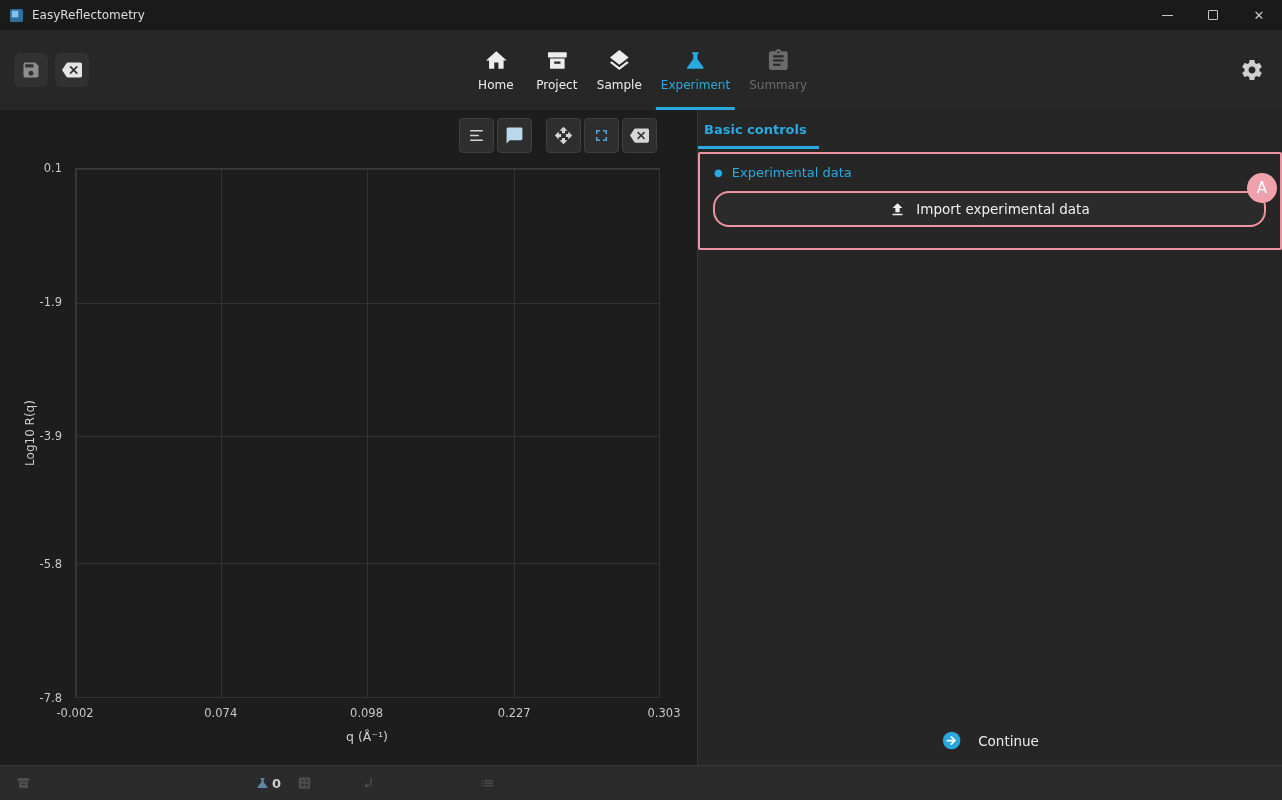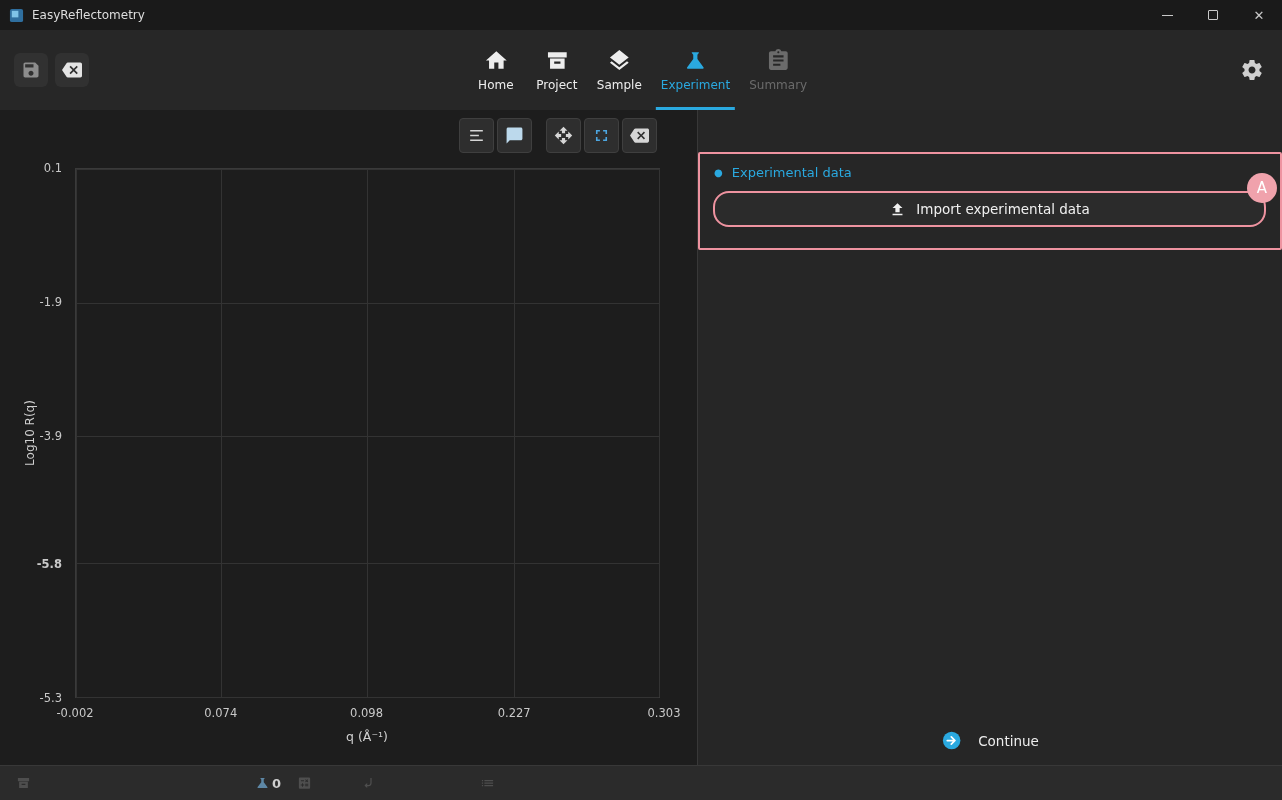--- a/index.html
+++ b/index.html
@@ -218,35 +218,36 @@
       <div class="gridline-h" style="top: 0%;"></div>
       <div class="gridline-h" style="top: 25.3165%;"></div>
       <div class="gridline-h" style="top: 50.6329%;"></div>
       <div class="gridline-h" style="top: 74.6835%;"></div>
       <div class="gridline-h" style="top: 100%;"></div>
     </div>
   <div class="y-axis-labels">
       <div class="y-tick" style="top: 0%;">0.1</div>
       <div class="y-tick" style="top: 25.3165%;">-1.9</div>
       <div class="y-tick" style="top: 50.6329%;">-3.9</div>
-      <div class="y-tick" style="top: 74.6835%; font-weight: bold;">-5.8</div>
-      <div class="y-tick" style="top: 100%;">-5.3</div>
+      <div class="y-tick" style="top: 74.6835%;">-5.8</div>
+      <div class="y-tick" style="top: 100%;">-7.8</div>
     </div>
   <div class="x-axis-labels">
       <div class="x-tick" style="left: 0%;">-0.002</div>
       <div class="x-tick" style="left: 24.918%;">0.074</div>
       <div class="x-tick" style="left: 49.8361%;">0.098</div>
       <div class="x-tick" style="left: 75.082%;">0.227</div>
       <div class="x-tick" style="left: 100%; padding-left: 8px;">0.303</div>
     </div>
   <div class="x-axis-title">q (Å⁻¹)</div>
   <div class="y-axis-title">Log10 R(q)</div>
 </div>
 
 <div class="side-panel">
+  <div class="panel-tab">Basic controls</div>
 
   <div class="highlight-region">
     <div class="section-row">
       <span class="section-bullet">●</span>
       <span class="section-label">Experimental data</span>
     </div>
     <div class="import-btn">
       <span>
           <svg viewBox="0 0 24 24" fill="currentColor">
             <path d="M9 16h6v-6h4l-7-7-7 7h4zm-4 2h14v2H5z"></path>

